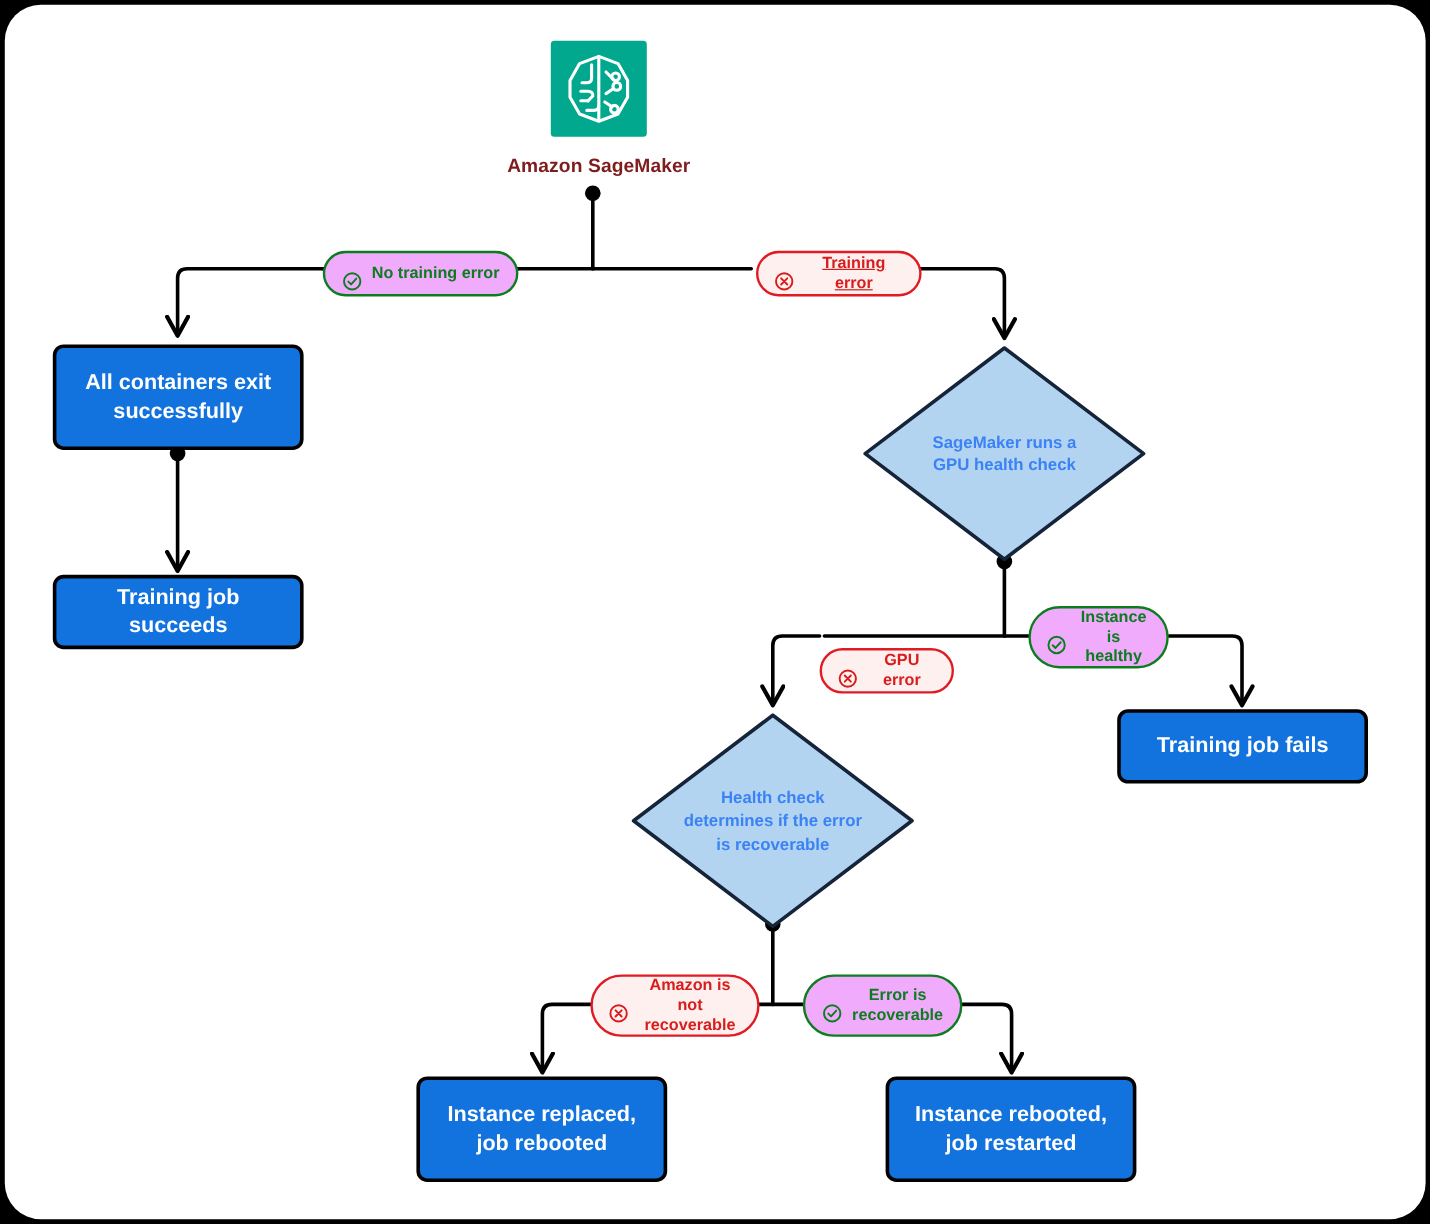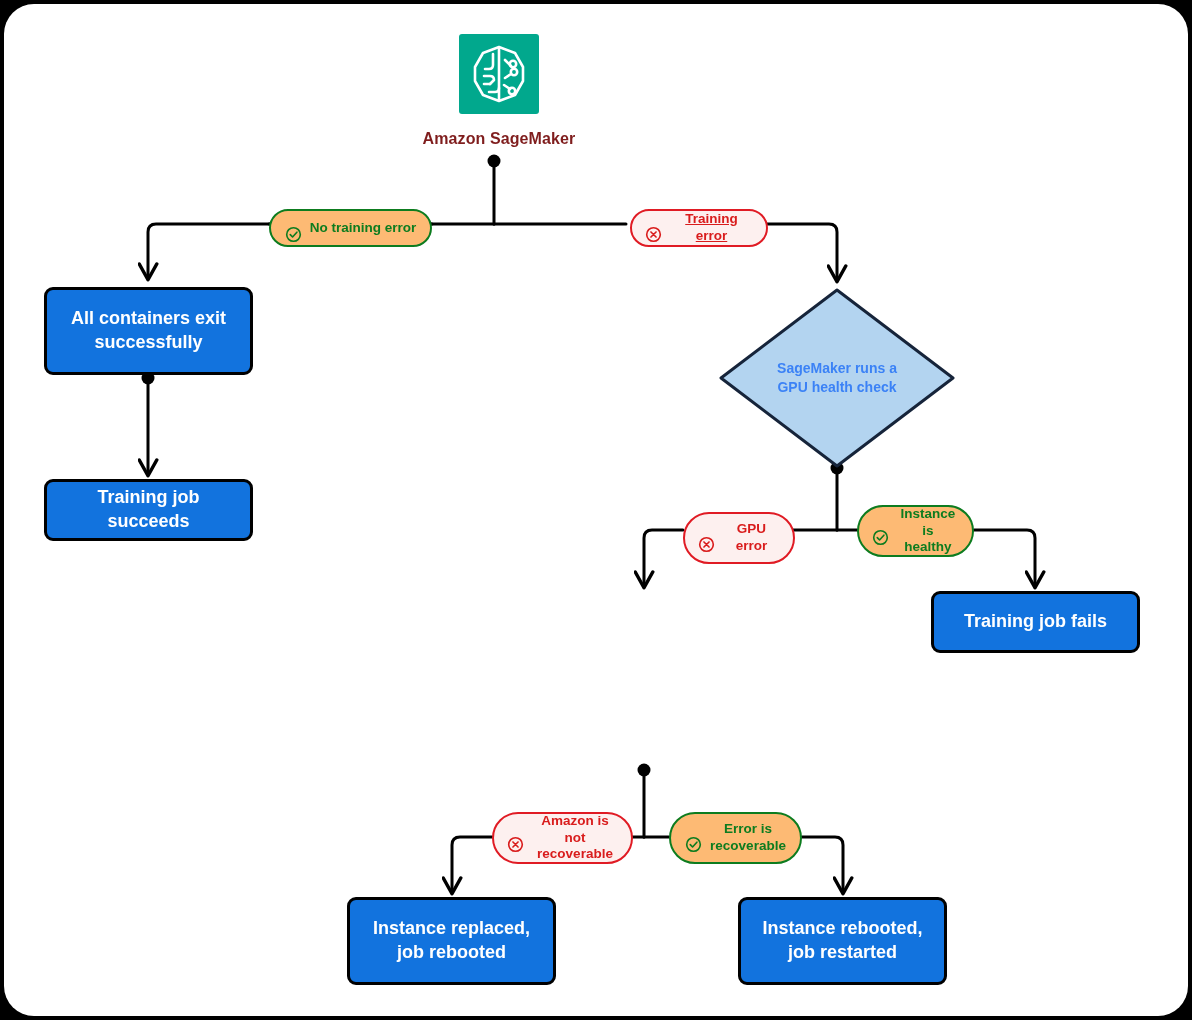--- a/index.html
+++ b/index.html
@@ -100,21 +100,21 @@
     border-style: solid;
     border-radius: 999px;
     font-weight: bold;
     font-size: 13.5px;
     line-height: 1.25;
     padding: 0 13px;
     white-space: pre-line;
     text-align: center;
   }
   .pill .pill-icon { flex: 0 0 auto; display:block; }
-  .pill.ok   { border-color: #0d7c1f; background: #fdba74; color: #0d7c1f; }
+  .pill.ok   { border-color: #0d7c1f; background: #f0abfc; color: #0d7c1f; }
   .pill.err  { border-color: #e01b24; background: #fdf0ef; color: #d91c1c; }
   .pill .pill-text { display:block; }
 </style>
 </head>
 <body>
 
 <div id="frame">
   <div id="canvas">
 
     <svg id="wires" viewBox="0 0 1184 1012" xmlns="http://www.w3.org/2000/svg">
@@ -192,21 +192,21 @@
     <div class="pill err" style="left:626px; top:205px; width:138px; height:38px;text-decoration:underline;">
       <span class="pill-icon">
         <svg width="17" height="17" viewBox="0 0 20 20" xmlns="http://www.w3.org/2000/svg">
           <circle cx="10" cy="10" r="8" fill="none" stroke="#d91c1c" stroke-width="1.9"></circle>
           <path d="M7 7 L13 13 M13 7 L7 13" fill="none" stroke="#d91c1c" stroke-width="1.9" stroke-linecap="round"></path>
         </svg>
       </span>
       <span class="pill-text">Training error</span>
     </div>
 
-    <div class="pill err" style="left:679px; top:508px; width:112px; height:52px;">
+    <div class="pill err" style="left:679px; top:536px; width:112px; height:38px;">
       <span class="pill-icon">
         <svg width="17" height="17" viewBox="0 0 20 20" xmlns="http://www.w3.org/2000/svg">
           <circle cx="10" cy="10" r="8" fill="none" stroke="#d91c1c" stroke-width="1.9"></circle>
           <path d="M7 7 L13 13 M13 7 L7 13" fill="none" stroke="#d91c1c" stroke-width="1.9" stroke-linecap="round"></path>
         </svg>
       </span>
       <span class="pill-text">GPU error</span>
     </div>
 
     <div class="pill ok" style="left:853px; top:501px; width:117px; height:52px;">
@@ -262,15 +262,21 @@
       <span>Instance rebooted, job restarted</span>
     </div>
 
     <div class="diamond-wrap" style="left:713px; top:282px; width:240px; height:184px;">
       <svg width="240" height="184" viewBox="0 0 240 184" xmlns="http://www.w3.org/2000/svg">
         <polygon points="120,4 236,92 120,180 4,92" fill="#B3D4F0" stroke="#16243a" stroke-width="3" stroke-linejoin="round"></polygon>
       </svg>
       <div class="diamond-text">SageMaker runs a GPU health check</div>
     </div>
 
+    <div class="diamond-wrap" style="left:520px; top:588px; width:240px; height:184px;">
+      <svg width="240" height="184" viewBox="0 0 240 184" xmlns="http://www.w3.org/2000/svg">
+        <polygon points="120,4 236,92 120,180 4,92" fill="#B3D4F0" stroke="#16243a" stroke-width="3" stroke-linejoin="round"></polygon>
+      </svg>
+      <div class="diamond-text">Health check determines if the error is recoverable</div>
+    </div>
 
   </div>
 </div>
 
 </body></html>

